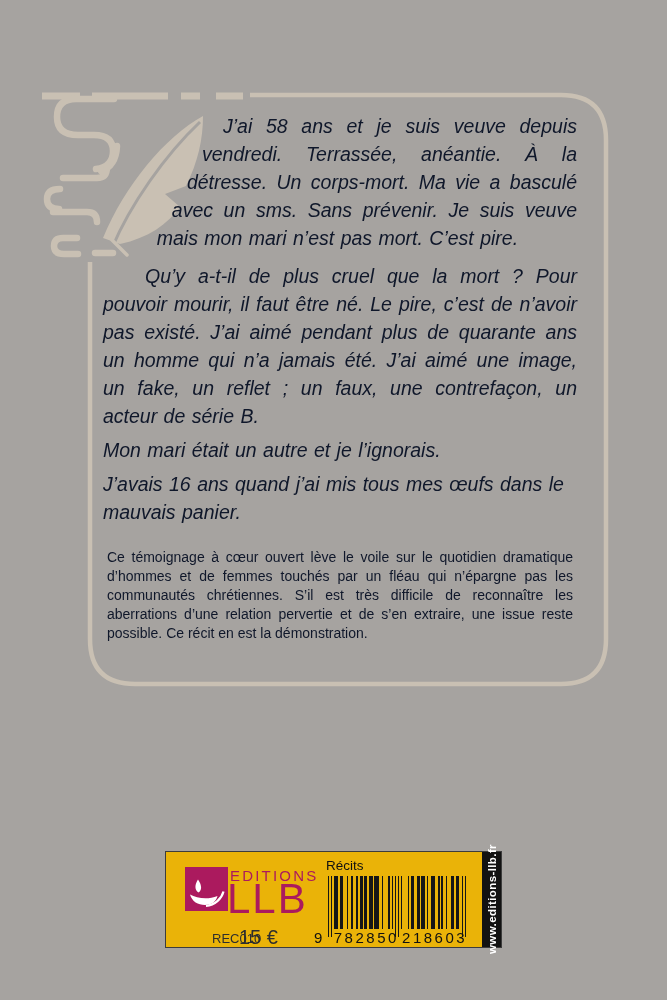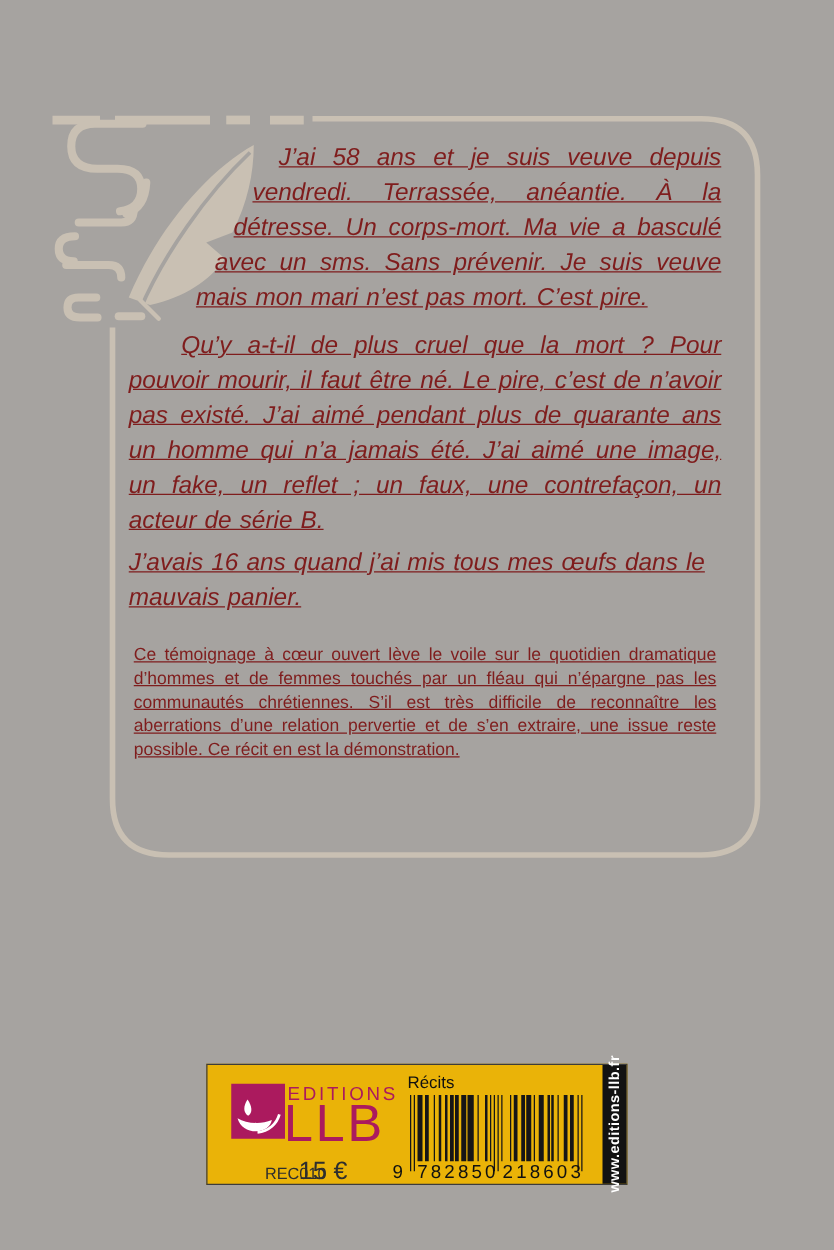--- a/index.html
+++ b/index.html
@@ -2,21 +2,21 @@
 <html><head>
 <meta charset="utf-8">
 <style>
   html,body{margin:0;padding:0;}
   body{width:667px;height:1000px;position:relative;overflow:hidden;
        font-family:"Liberation Sans",sans-serif;background:#a6a3a0;}
   .cover{position:absolute;inset:0;background:#a6a3a0;}
   .deco-svg{position:absolute;left:0;top:0;width:667px;height:1000px;pointer-events:none;}
 
   
-  .text-block{position:absolute;left:103px;top:112px;width:474px;color:#7f1d1d;text-decoration:underline;}
+  .text-block{position:absolute;left:103px;top:112px;width:474px;color:#0f172a;}
   .quote{font-style:italic;font-size:19.5px;line-height:28px;text-align:justify;
          margin:0 0 10px 0;word-spacing:1px;}
   .quote.p1{text-indent:20px;}
   .quote.p2{text-indent:42px;margin-bottom:6px;}
   .quote.p3{margin-bottom:6px;text-align:left;}
   .quote.p4{margin-bottom:22px;text-align:left;}
   .feather-spacer{float:left;width:100px;height:145px;
 
                   shape-outside:polygon(0 0,100% 0,100% 18%,36% 100%,0 100%);}
   .blurb{font-style:normal;font-size:14px;line-height:19px;text-align:justify;margin:4px;}
@@ -76,20 +76,21 @@
     <g>
       <path fill="#c9c0b3" d="M 203 116 C 165 137 125 185 103 238 L 120 244 C 148 238 168 224 180 207 L 165 194 L 186 186 C 198 162 203 139 203 116 Z"></path>
       <path stroke="#a6a3a0" stroke-width="3" fill="none" d="M 200 122 C 165 155 130 205 112 248"></path>
       <path stroke="#c9c0b3" stroke-width="3.5" fill="none" stroke-linecap="round" d="M 112 240 L 127 255"></path>
     </g>
   </svg>
 
   <div class="text-block">
     <p class="quote p1"><span class="feather-spacer"></span><span>J’ai 58 ans et je suis veuve depuis vendredi. Terrassée, anéantie. À la détresse. Un corps-mort. Ma vie a basculé avec un sms. Sans prévenir. Je suis veuve mais mon mari n’est pas mort. C’est pire.</span></p>
     <p class="quote p2">Qu’y a-t-il de plus cruel que la mort ? Pour pouvoir mourir, il faut être né. Le pire, c’est de n’avoir pas existé. J’ai aimé pendant plus de quarante ans un homme qui n’a jamais été. J’ai aimé une image, un fake, un reflet ; un faux, une contrefaçon, un acteur de série B.</p>
+    <p class="quote p3">Mon mari était un autre et je l’ignorais.</p>
     <p class="quote p4">J’avais 16 ans quand j’ai mis tous mes œufs dans le mauvais panier.</p>
     <p class="blurb">Ce témoignage à cœur ouvert lève le voile sur le quotidien dramatique d’hommes et de femmes touchés par un fléau qui n’épargne pas les communautés chrétiennes. S’il est très difficile de reconnaître les aberrations d’une relation pervertie et de s’en extraire, une issue reste possible. Ce récit en est la démonstration.</p>
   </div>
 
   <div class="label">
 
     <div class="logo-square">
       <svg viewBox="0 0 43 43" width="43" height="44">
         <path fill="#ffffff" d="M13 12 C9.5 17.5 9.5 22.5 13.5 25 C17.5 22.5 16.5 17 13 12 Z"></path>
         <path fill="#ffffff" d="M5 27 C7 34 13 37.5 20 37.5 C27 37.5 31.5 33.5 32.5 28.5 C23 32.5 12 31 5 27 Z"></path>

